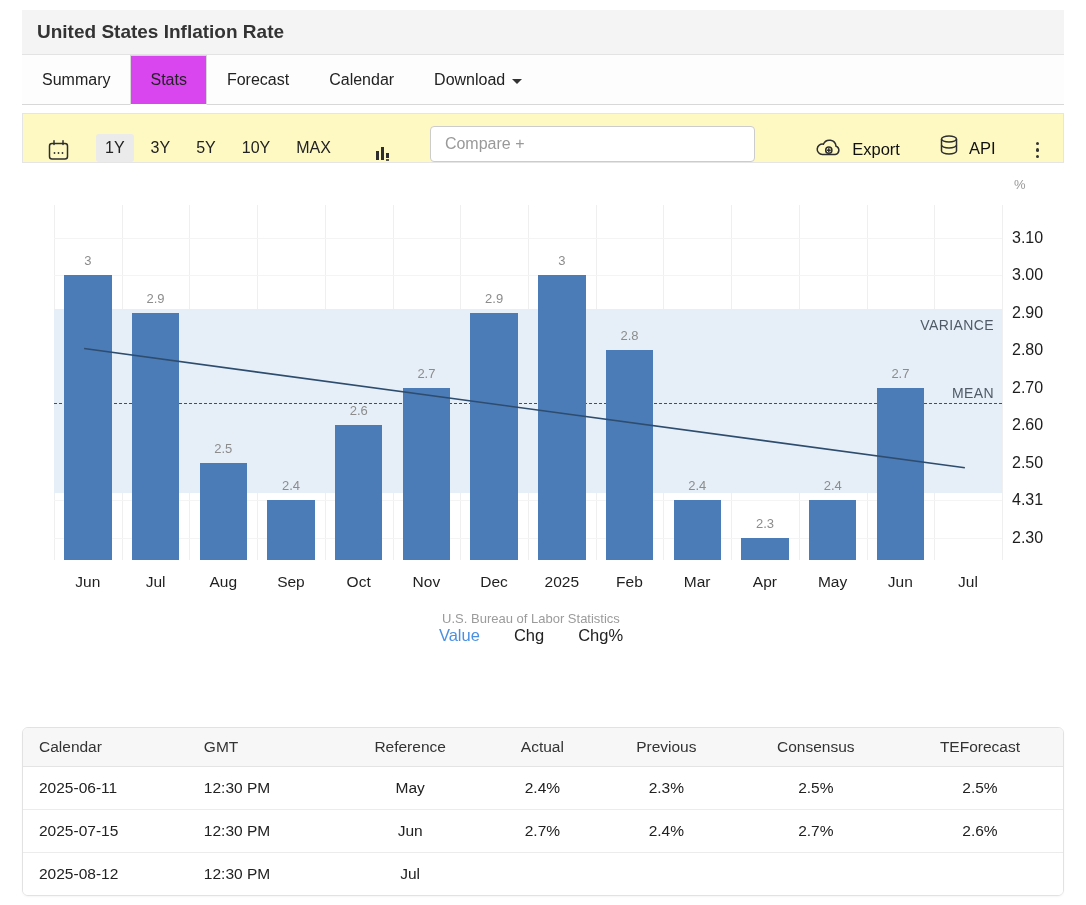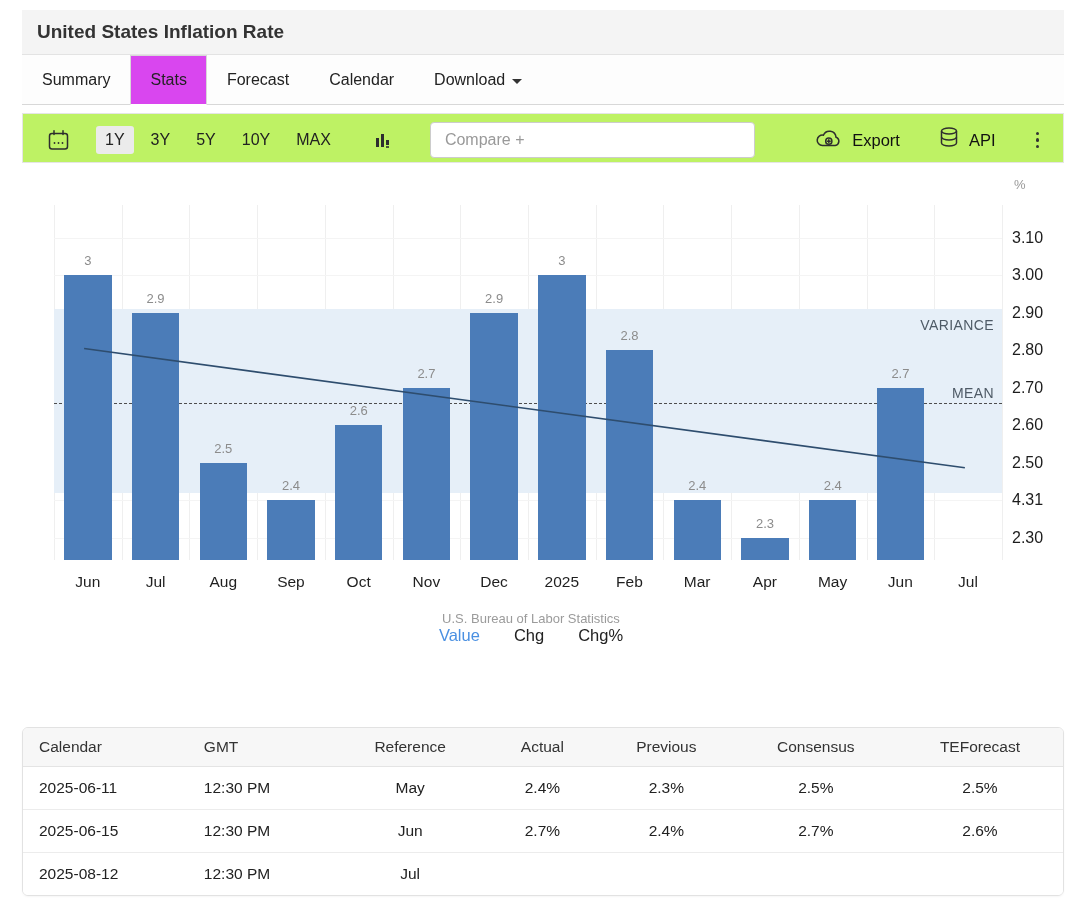--- a/index.html
+++ b/index.html
@@ -28,21 +28,21 @@
     margin-bottom:-1px;
   }
   .caret-down {
     width:0; height:0; border-left:5px solid transparent; border-right:5px solid transparent;
     border-top:5px solid #333; display:inline-block; margin-top:2px;
   }
 
   
   .toolbar {
     margin-top:8px; border:1px solid #e5e5e5; height:50px;
-    display:flex; align-items:center; padding:4px 20px 0 24px; background:#bef264;
+    display:flex; align-items:flex-end; padding:4px 20px 0 24px; background:#fef9c3;
   }
   .tool-icon { display:flex; align-items:center; cursor:pointer; }
   .ranges { display:flex; align-items:center; gap:8px; margin-left:26px; }
   .range-btn {
     font-size:16px; color:#222; padding:5px 9px; border-radius:3px;
     background:transparent; border:none; cursor:pointer;
     font-family:"Liberation Sans",sans-serif;
   }
   .range-btn.active { background:#ebebeb; }
   .chart-type-icon { margin-left:34px; }
@@ -302,21 +302,21 @@
           <tr>
             <td class="al">2025-06-11</td>
             <td class="al">12:30 PM</td>
             <td class="ac">May</td>
             <td class="ac">2.4%</td>
             <td class="ac">2.3%</td>
             <td class="ac">2.5%</td>
             <td class="ac">2.5%</td>
           </tr>
           <tr>
-            <td class="al">2025-06-15</td>
+            <td class="al">2025-07-15</td>
             <td class="al">12:30 PM</td>
             <td class="ac">Jun</td>
             <td class="ac">2.7%</td>
             <td class="ac">2.4%</td>
             <td class="ac">2.7%</td>
             <td class="ac">2.6%</td>
           </tr>
           <tr>
             <td class="al">2025-08-12</td>
             <td class="al">12:30 PM</td>

